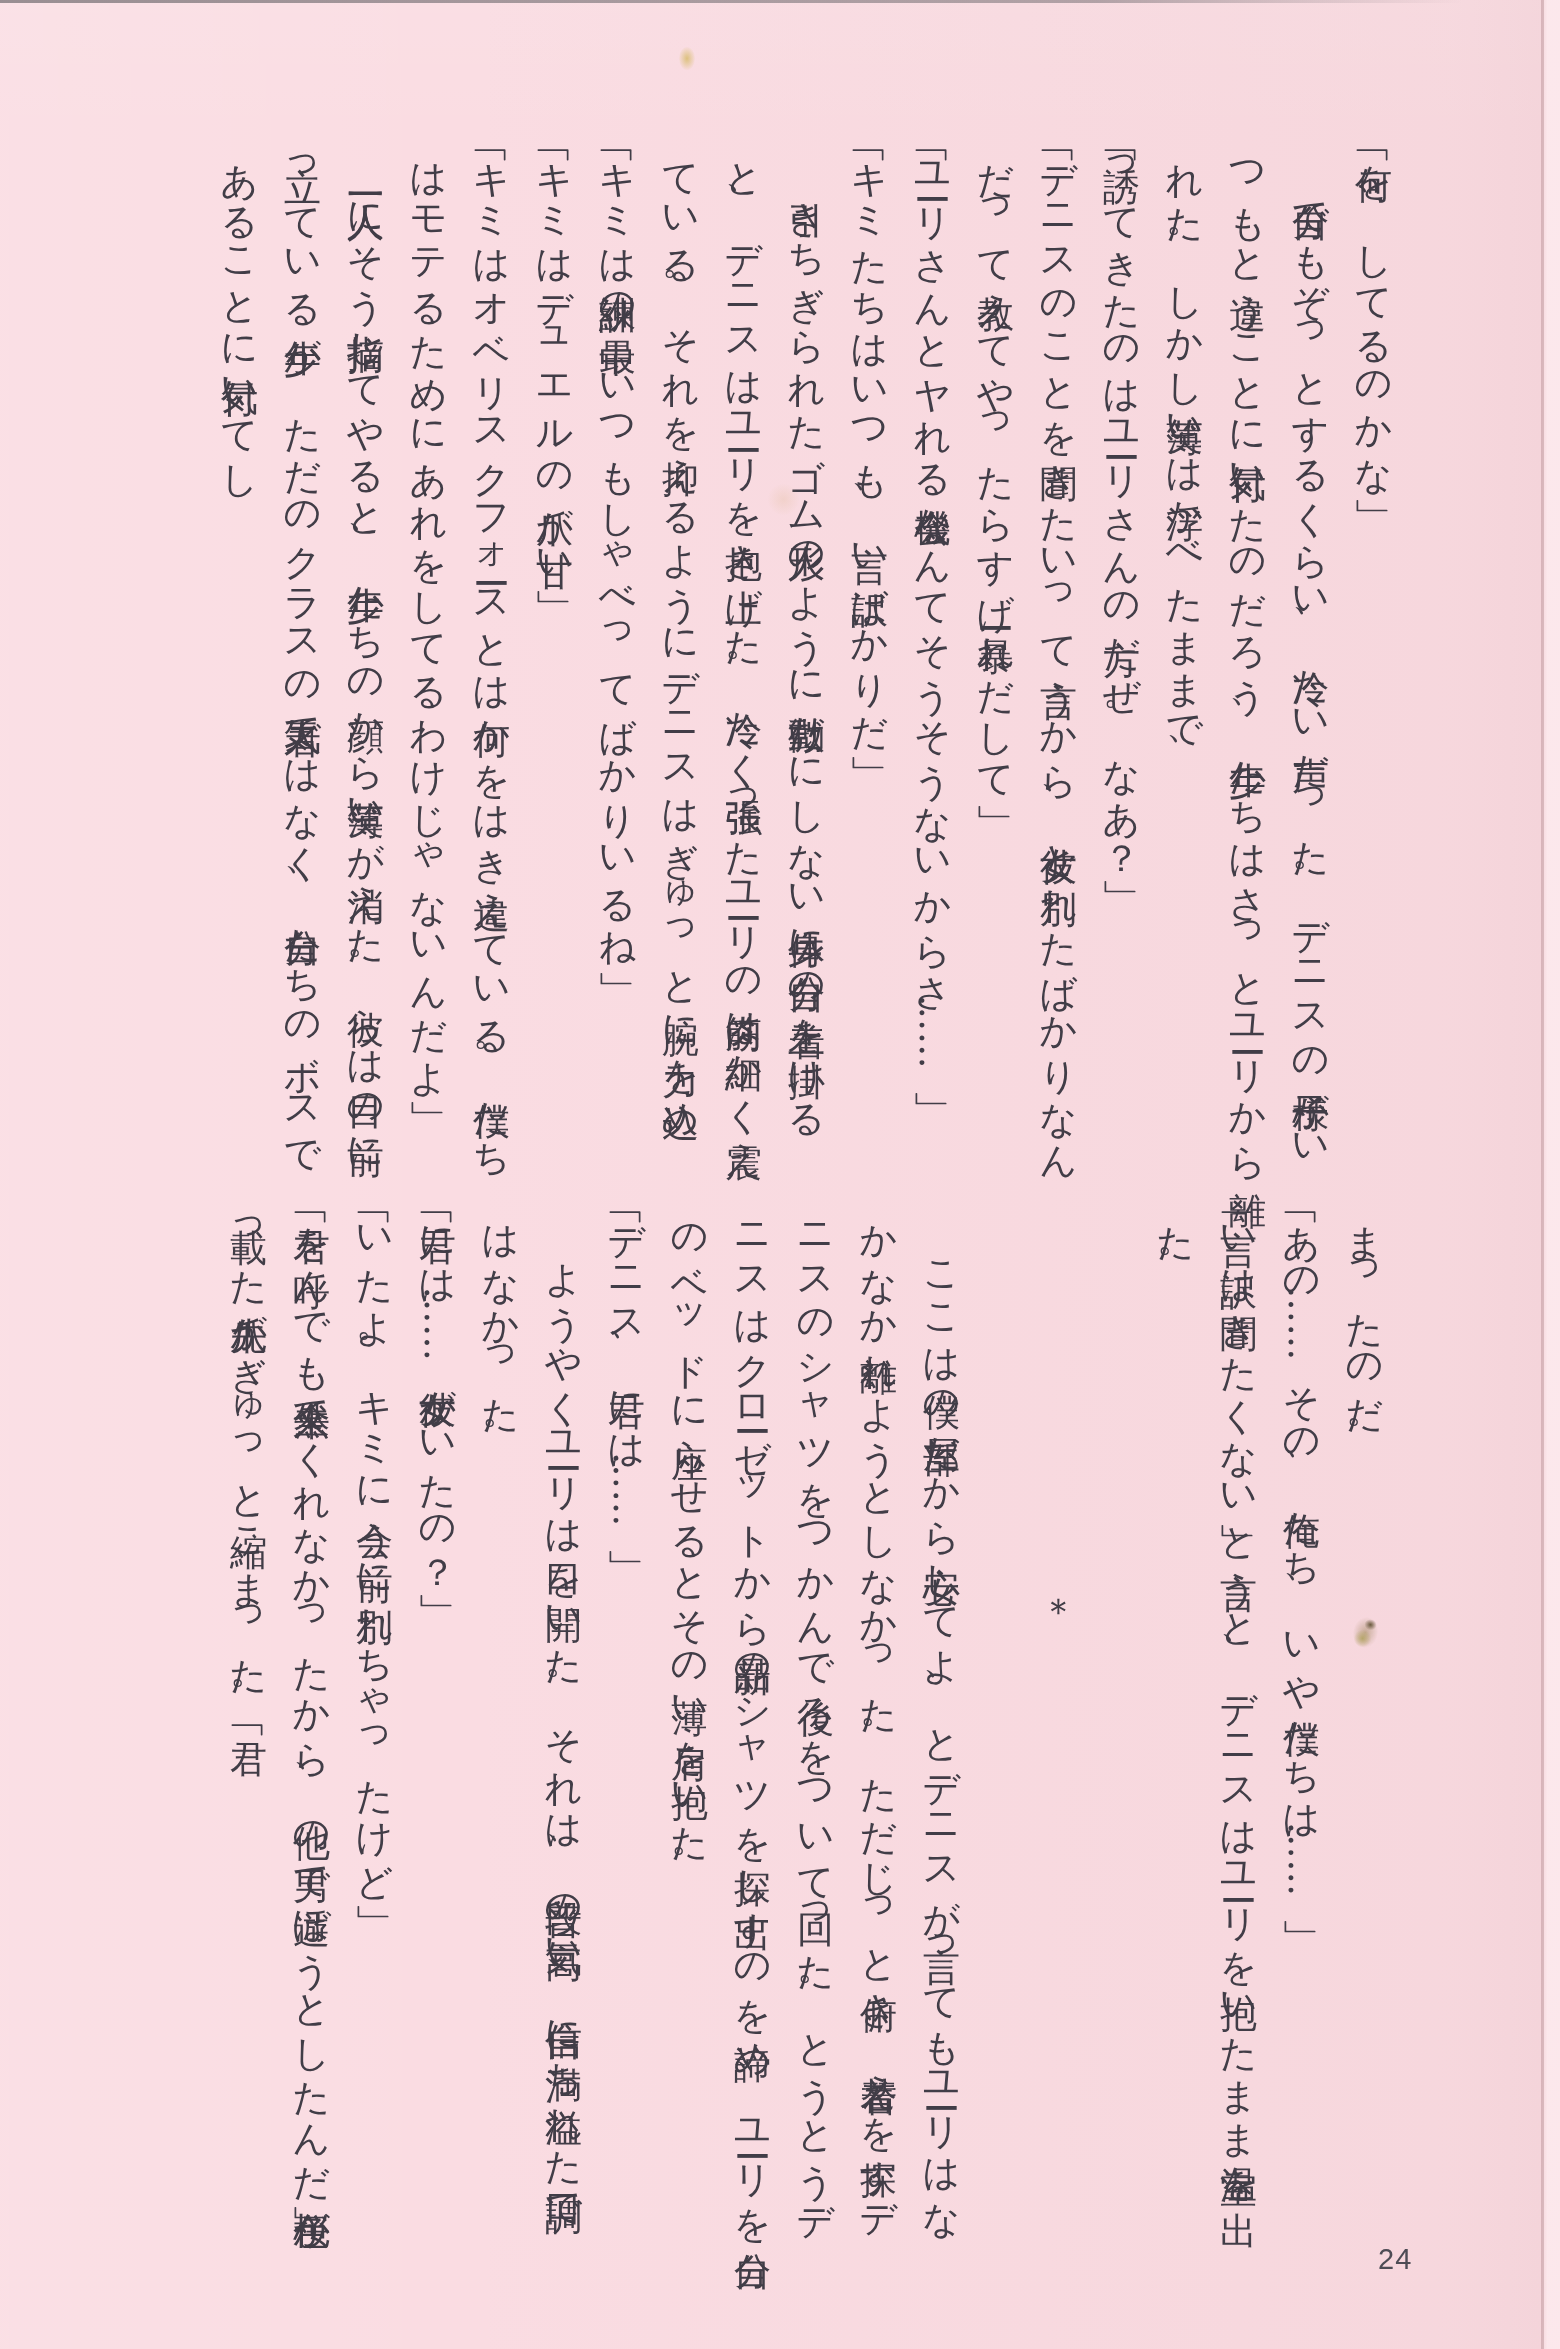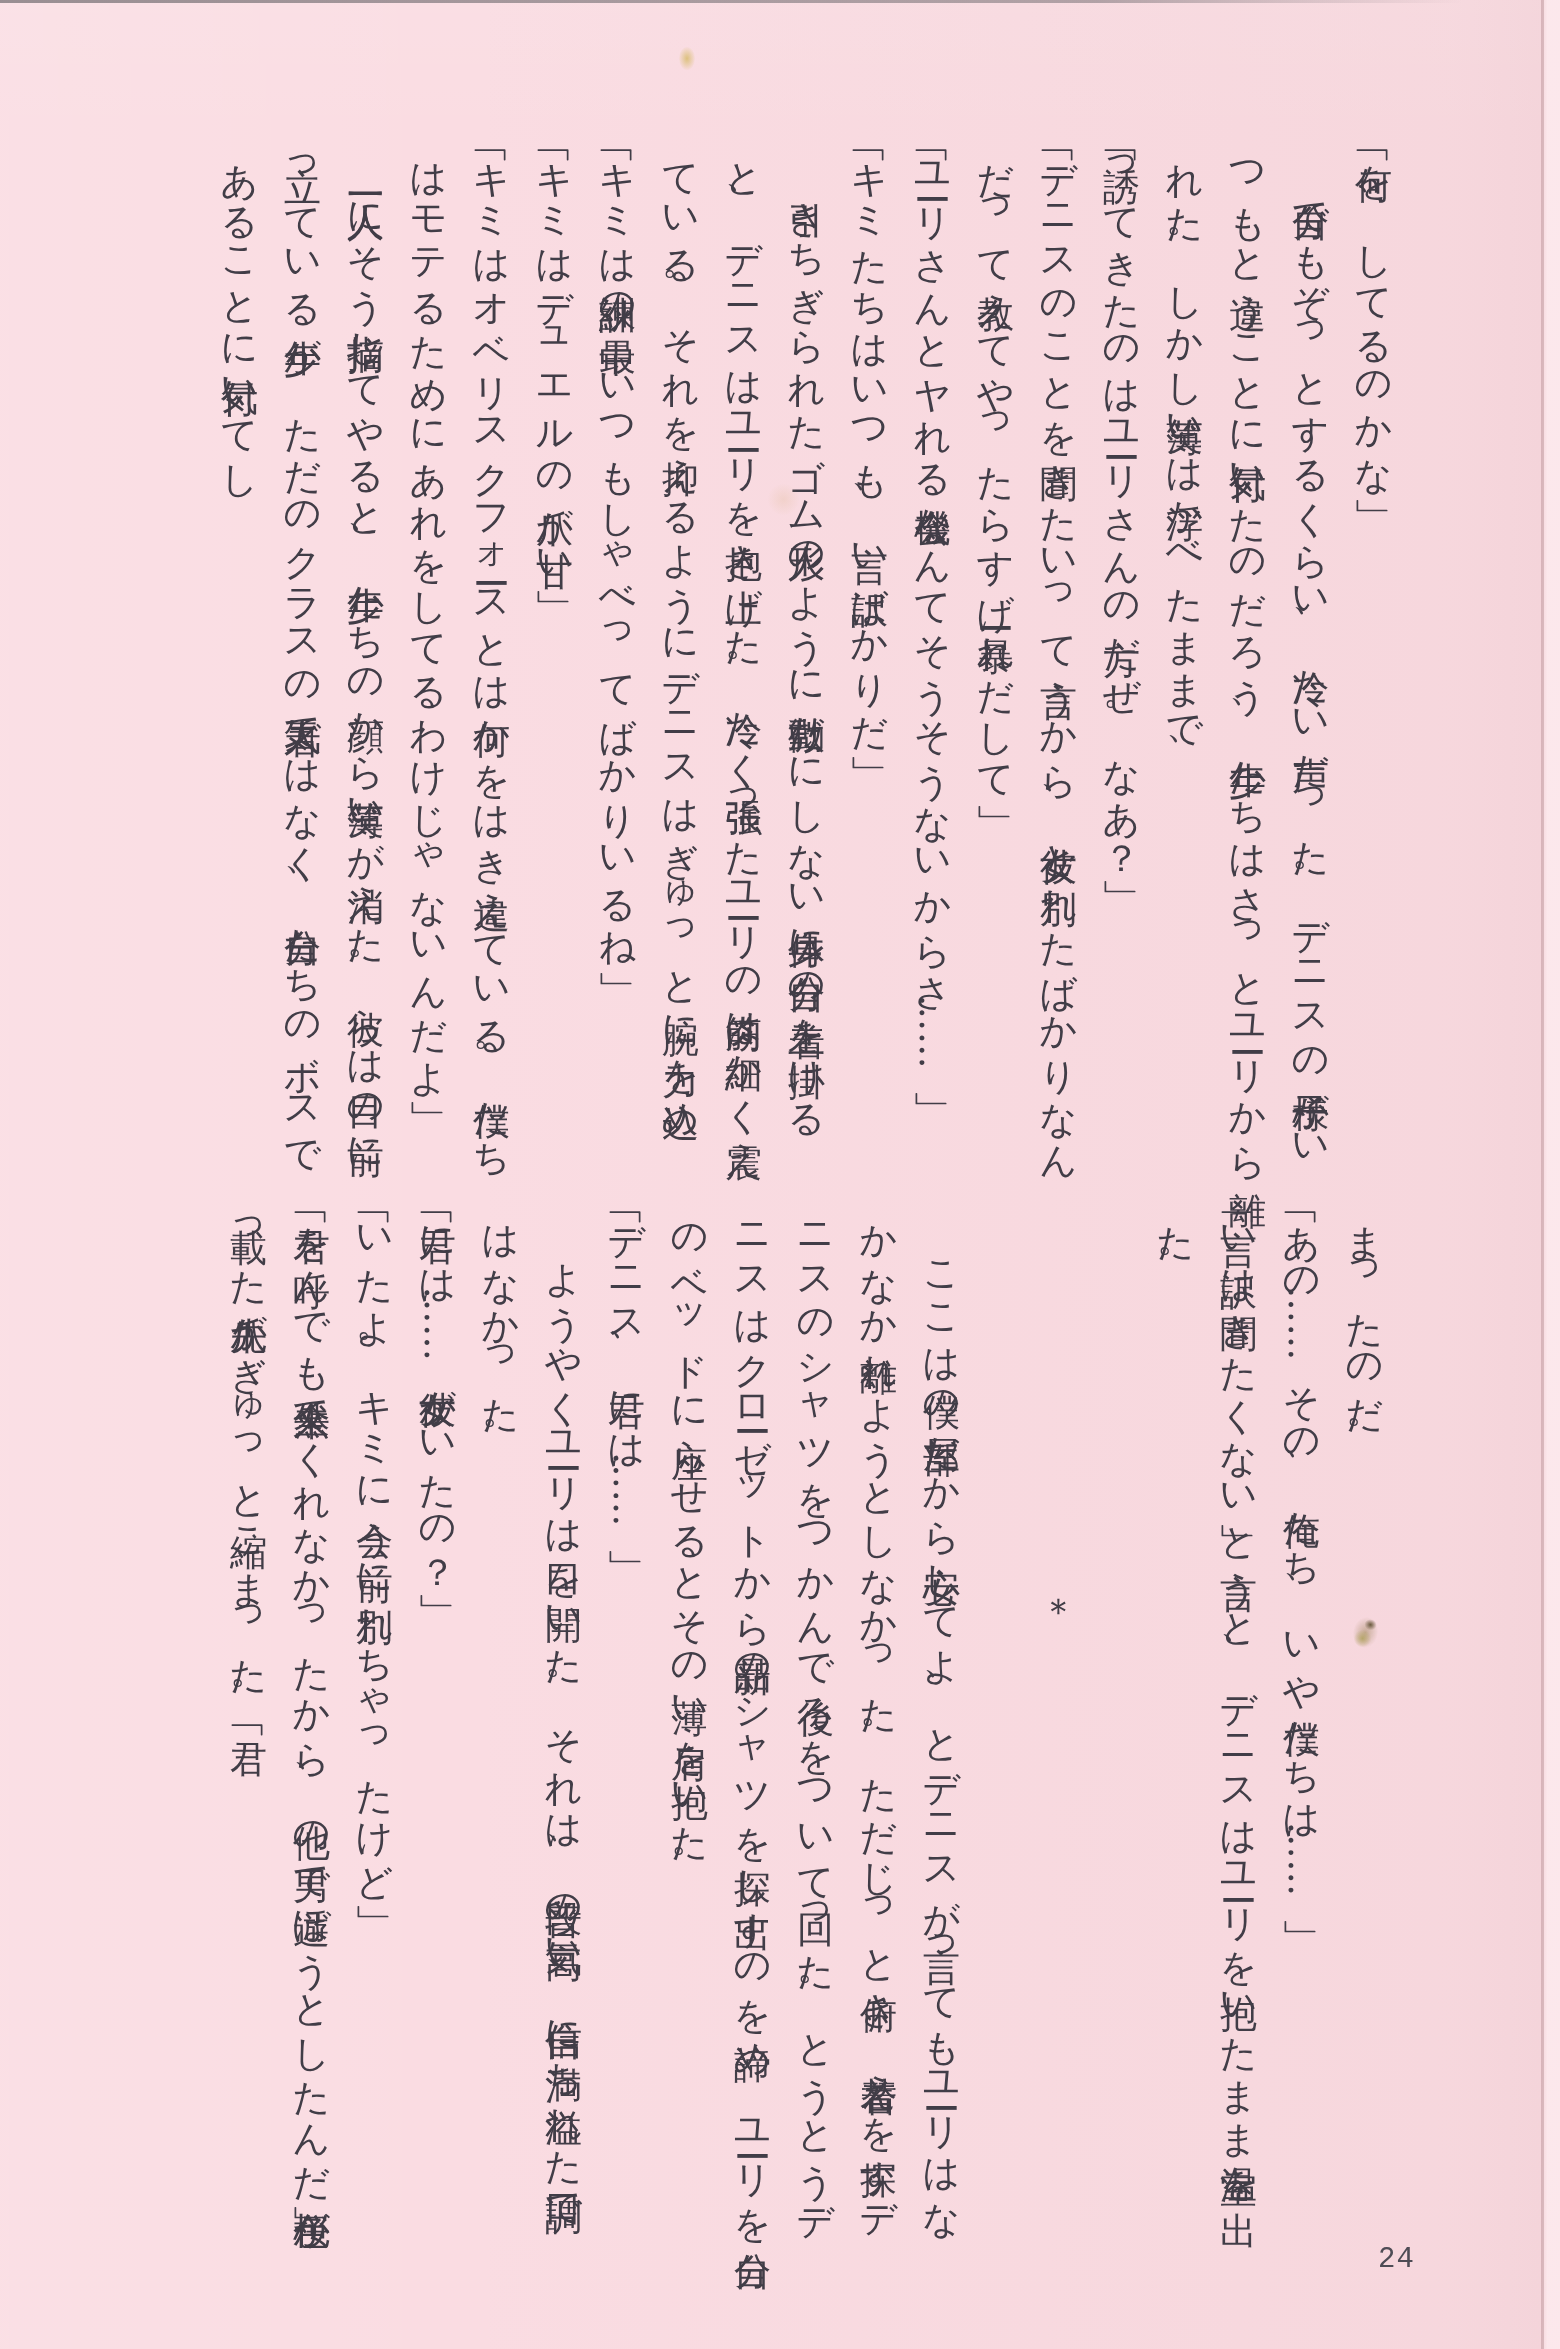--- a/index.html
+++ b/index.html
@@ -49,21 +49,21 @@
   #section-bottom{top:1200px;right:164px;}
   .para{margin:0;padding:0;}
   .indent{text-indent:1em;}
   .divider{
     margin-right:54px;
     margin-left:54px;
     padding-top:373px;
   }
   #page-number{
     position:absolute;left:1378px;top:2243px;
-    font-family:Liberation Mono, monospace;
+    font-family:Liberation Sans, sans-serif;
     font-size:29px;letter-spacing:1px;
     color:var(--pagenum,#4e4c55);
   }
   
   .stain{position:absolute;pointer-events:none;}
   #stain-brown{
     left:1349px;top:1611px;width:33px;height:43px;
     background:
       radial-gradient(ellipse 8.8px 7.8px at 60% 30%, rgba(84,70,38,0.85) 0%, rgba(84,70,38,0) 70%),
       radial-gradient(ellipse 11.7px 11.7px at 45% 65%, rgba(173,160,90,0.8) 0%, rgba(173,160,90,0) 75%),

